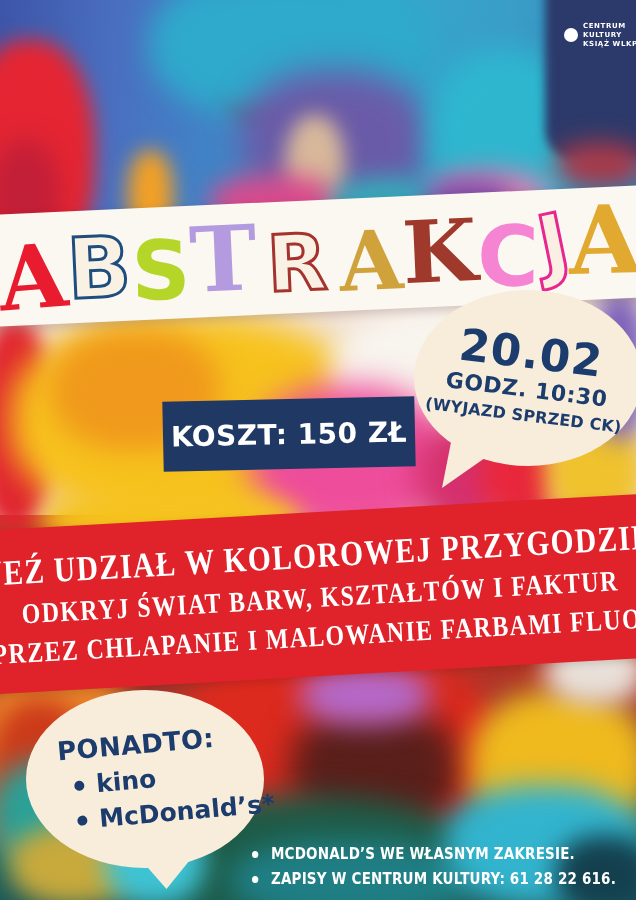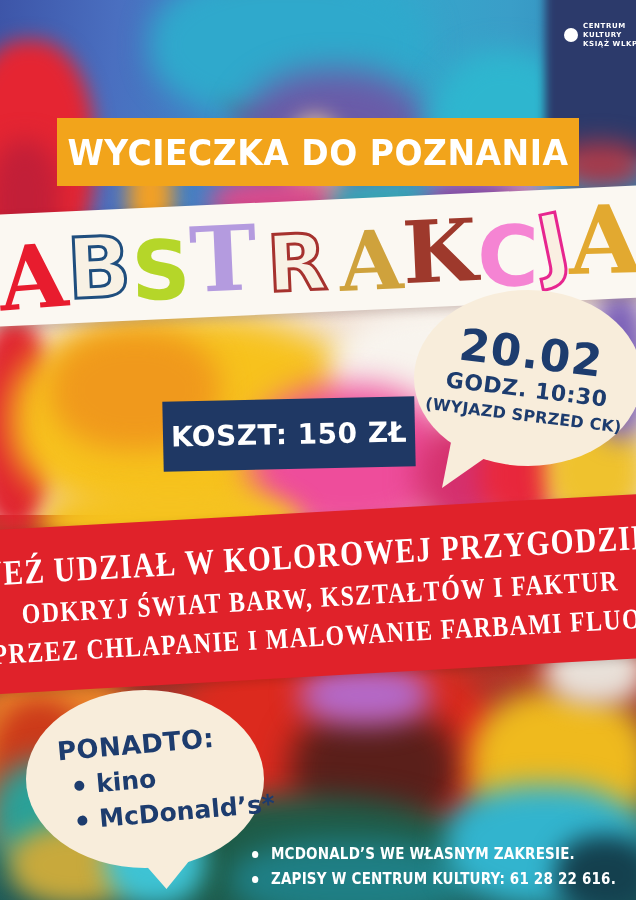--- a/index.html
+++ b/index.html
@@ -182,23 +182,20 @@
 
   <div class="logo">
     <div class="logo-dot"></div>
     <div class="logo-lines">
       <span>CENTRUM</span>
       <span>KULTURY</span>
       <span>KSIĄŻ WLKP.</span>
     </div>
   </div>
 
-  <div class="title-banner">
-    <span>WYCIECZKA DO POZNANIA</span>
-  </div>
 
   <div class="headline-strip">
     <div><span class="lt serif lt1" style="color: rgb(232, 28, 46);">A</span><span class="lt sans lt2" style="color: rgb(248, 241, 228); -webkit-text-stroke: 3px rgb(31, 78, 126);">B</span><span class="lt sans lt3" style="color: rgb(181, 214, 41);">S</span><span class="lt serif lt4" style="color: rgb(180, 155, 223);">T</span><span class="lt sans lt5" style="color: rgb(248, 241, 228); -webkit-text-stroke: 3px rgb(166, 50, 46);">R</span><span class="lt serif lt6" style="color: rgb(207, 162, 60);">A</span><span class="lt serif lt7" style="color: rgb(158, 57, 44);">K</span><span class="lt sans lt8" style="color: rgb(245, 132, 211);">C</span><span class="lt sans lt9" style="color: rgb(250, 239, 226); -webkit-text-stroke: 3px rgb(231, 38, 143);">J</span><span class="lt serif lt10" style="color: rgb(226, 169, 48);">A</span></div>
   </div>
 
   <div class="date-tail"></div>
   <div class="date-bubble">
     <div class="date-inner">
       <div class="date-big">20.02</div>
       <div class="date-time">GODZ. 10:30</div>

